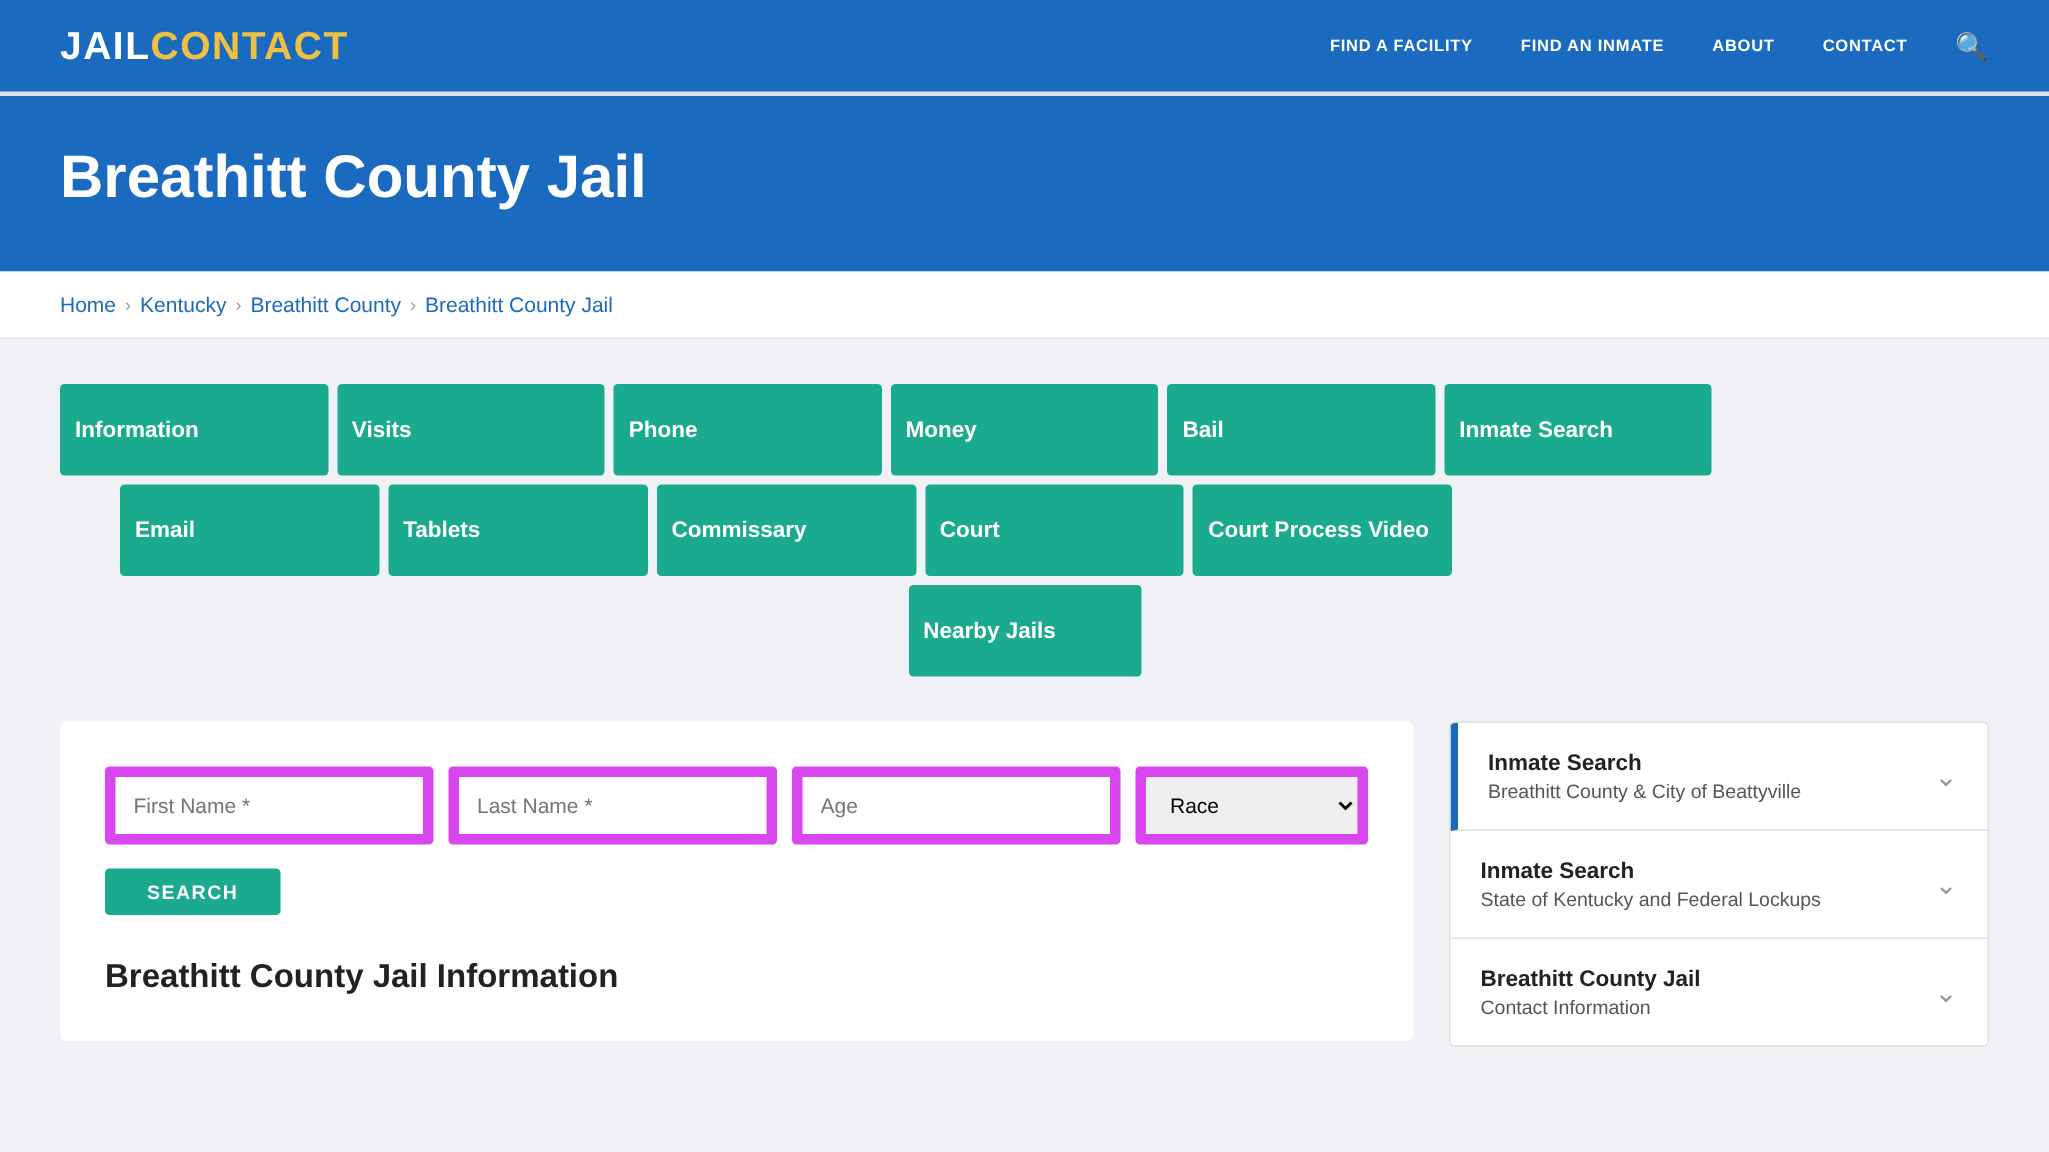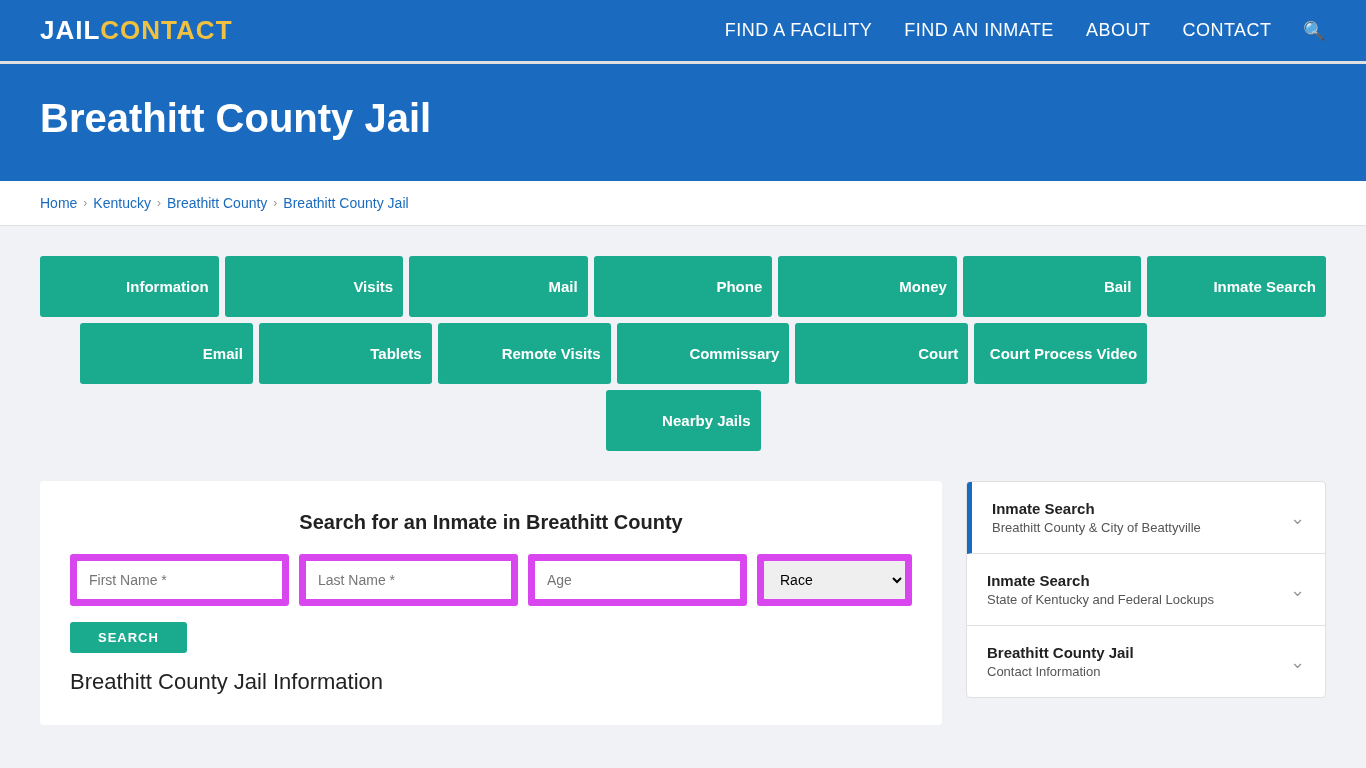--- a/index.html
+++ b/index.html
@@ -32,22 +32,22 @@
       color: #f0c040;
       letter-spacing: 1px;
     }
     .nav {
       display: flex;
       align-items: center;
       gap: 32px;
     }
     .nav-item {
       color: #fff;
-      font-weight: 400;
-      font-size: 18px;
+      font-weight: 700;
+      font-size: 11px;
       text-transform: uppercase;
       cursor: pointer;
       letter-spacing: 0.5px;
     }
     .nav-search {
       color: #fff;
       font-size: 18px;
       cursor: pointer;
     }
 
@@ -114,21 +114,21 @@
     }
     .grid-btn {
       background: #1aaa8e;
       color: #fff;
       border: none;
       padding: 22px 10px;
       font-size: 15px;
       font-weight: 600;
       border-radius: 3px;
       cursor: pointer;
-      text-align: right;
+      text-align: left;
       transition: background 0.2s;
     }
     .grid-btn-wide {
       min-width: 155px;
     }
 
     
     .lower {
       display: flex;
       gap: 24px;
@@ -171,23 +171,23 @@
       font-weight: 700;
       border-radius: 3px;
       cursor: pointer;
       text-transform: uppercase;
       letter-spacing: 1px;
     }
 
     
     .section-title {
       font-size: 22px;
-      font-weight: 400;
+      font-weight: 700;
       color: #222;
-      margin-top: 16px;
+      margin-top: 28px;
     }
 
     
     .sidebar {
       width: 360px;
       flex-shrink: 0;
     }
     .sidebar-card {
       background: #fff;
       border-radius: 4px;
@@ -258,44 +258,41 @@
     <span class="breadcrumb-sep">›</span>
     <span class="breadcrumb-item active">Breathitt County Jail</span>
   </div>
 </div>
 
 <main class="main">
 
   <div class="grid-buttons">
     <button class="grid-btn">Information</button>
     <button class="grid-btn">Visits</button>
-    <button class="grid-btn">Mail</button>
     <button class="grid-btn">Phone</button>
     <button class="grid-btn">Money</button>
     <button class="grid-btn">Bail</button>
     <button class="grid-btn">Inmate Search</button>
   </div>
 
   <div class="grid-row2">
     <button class="grid-btn">Email</button>
     <button class="grid-btn">Tablets</button>
-    <button class="grid-btn">Remote Visits</button>
     <button class="grid-btn">Commissary</button>
     <button class="grid-btn">Court</button>
     <button class="grid-btn">Court Process Video</button>
   </div>
 
   <div class="grid-row3">
     <button class="grid-btn grid-btn-wide">Nearby Jails</button>
   </div>
 
   <div class="lower">
 
     <div class="search-form-box">
-      <div class="search-form-title">Search for an Inmate in Breathitt County</div>
       <div class="search-fields">
         <input type="text" placeholder="First Name *" style="">
         <input type="text" placeholder="Last Name *" style="">
         <input type="text" placeholder="Age" style="">
         <select>
           <option>Race</option>
           <option>White</option>
           <option>Black</option>
           <option>Hispanic</option>
           <option>Asian</option>

